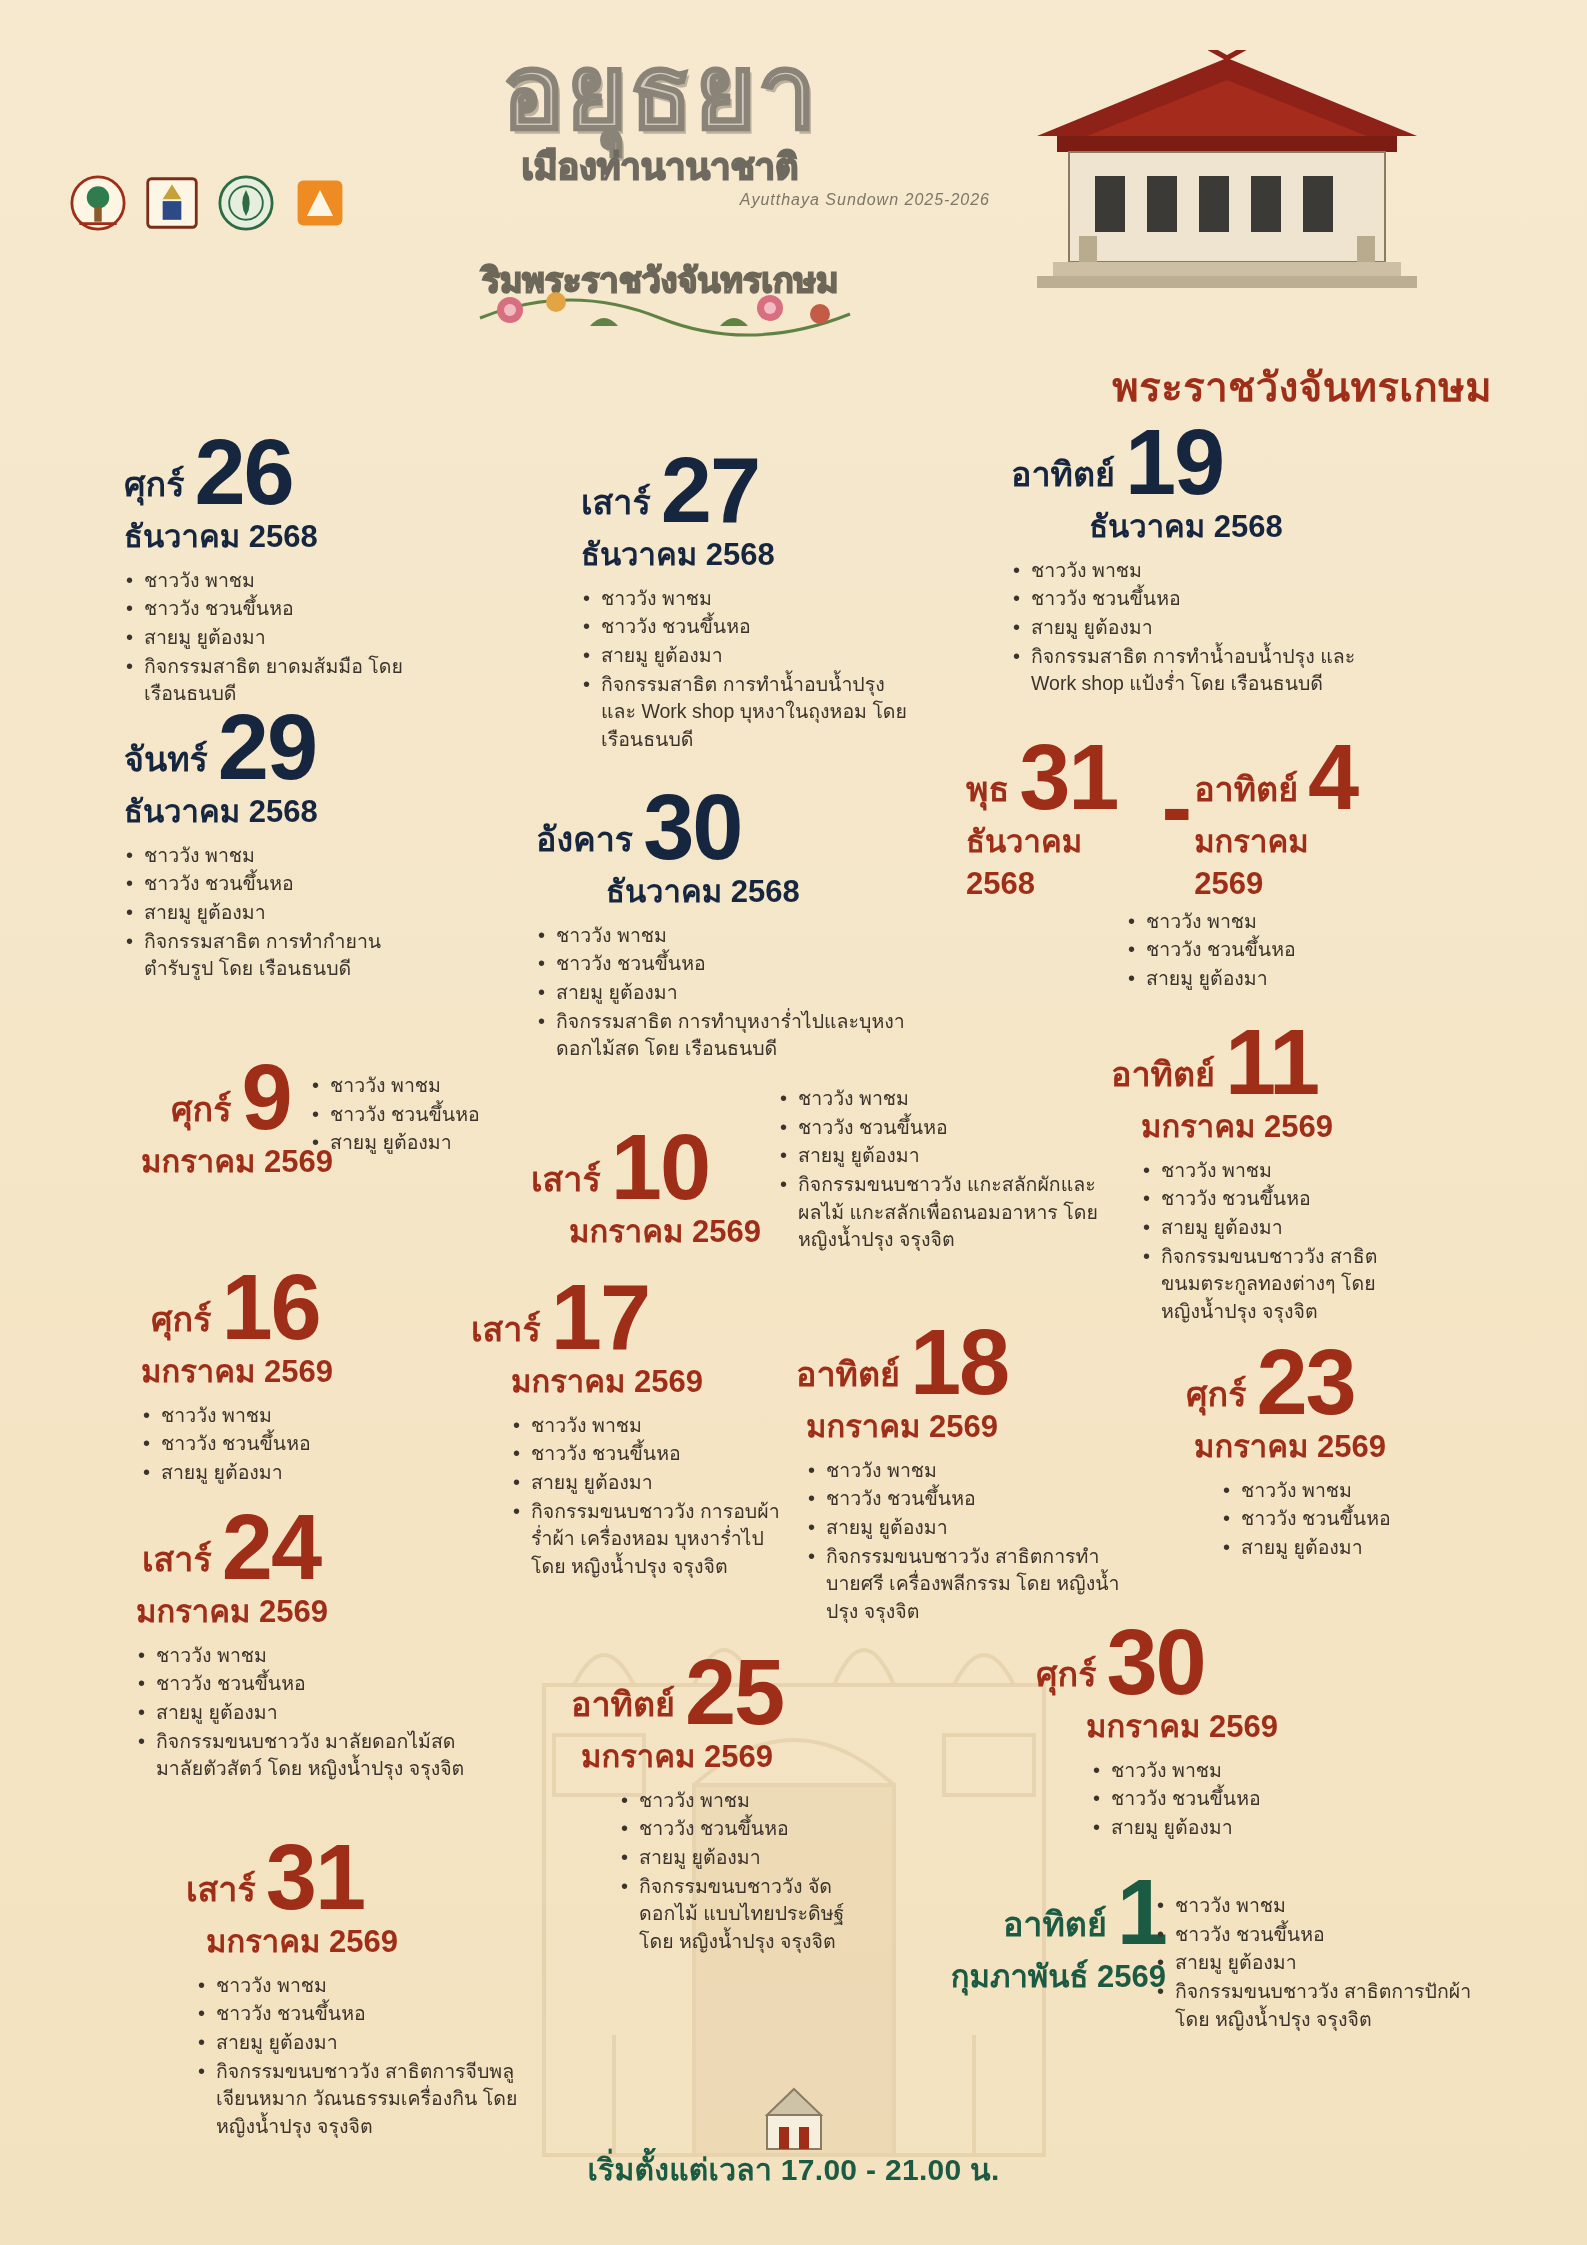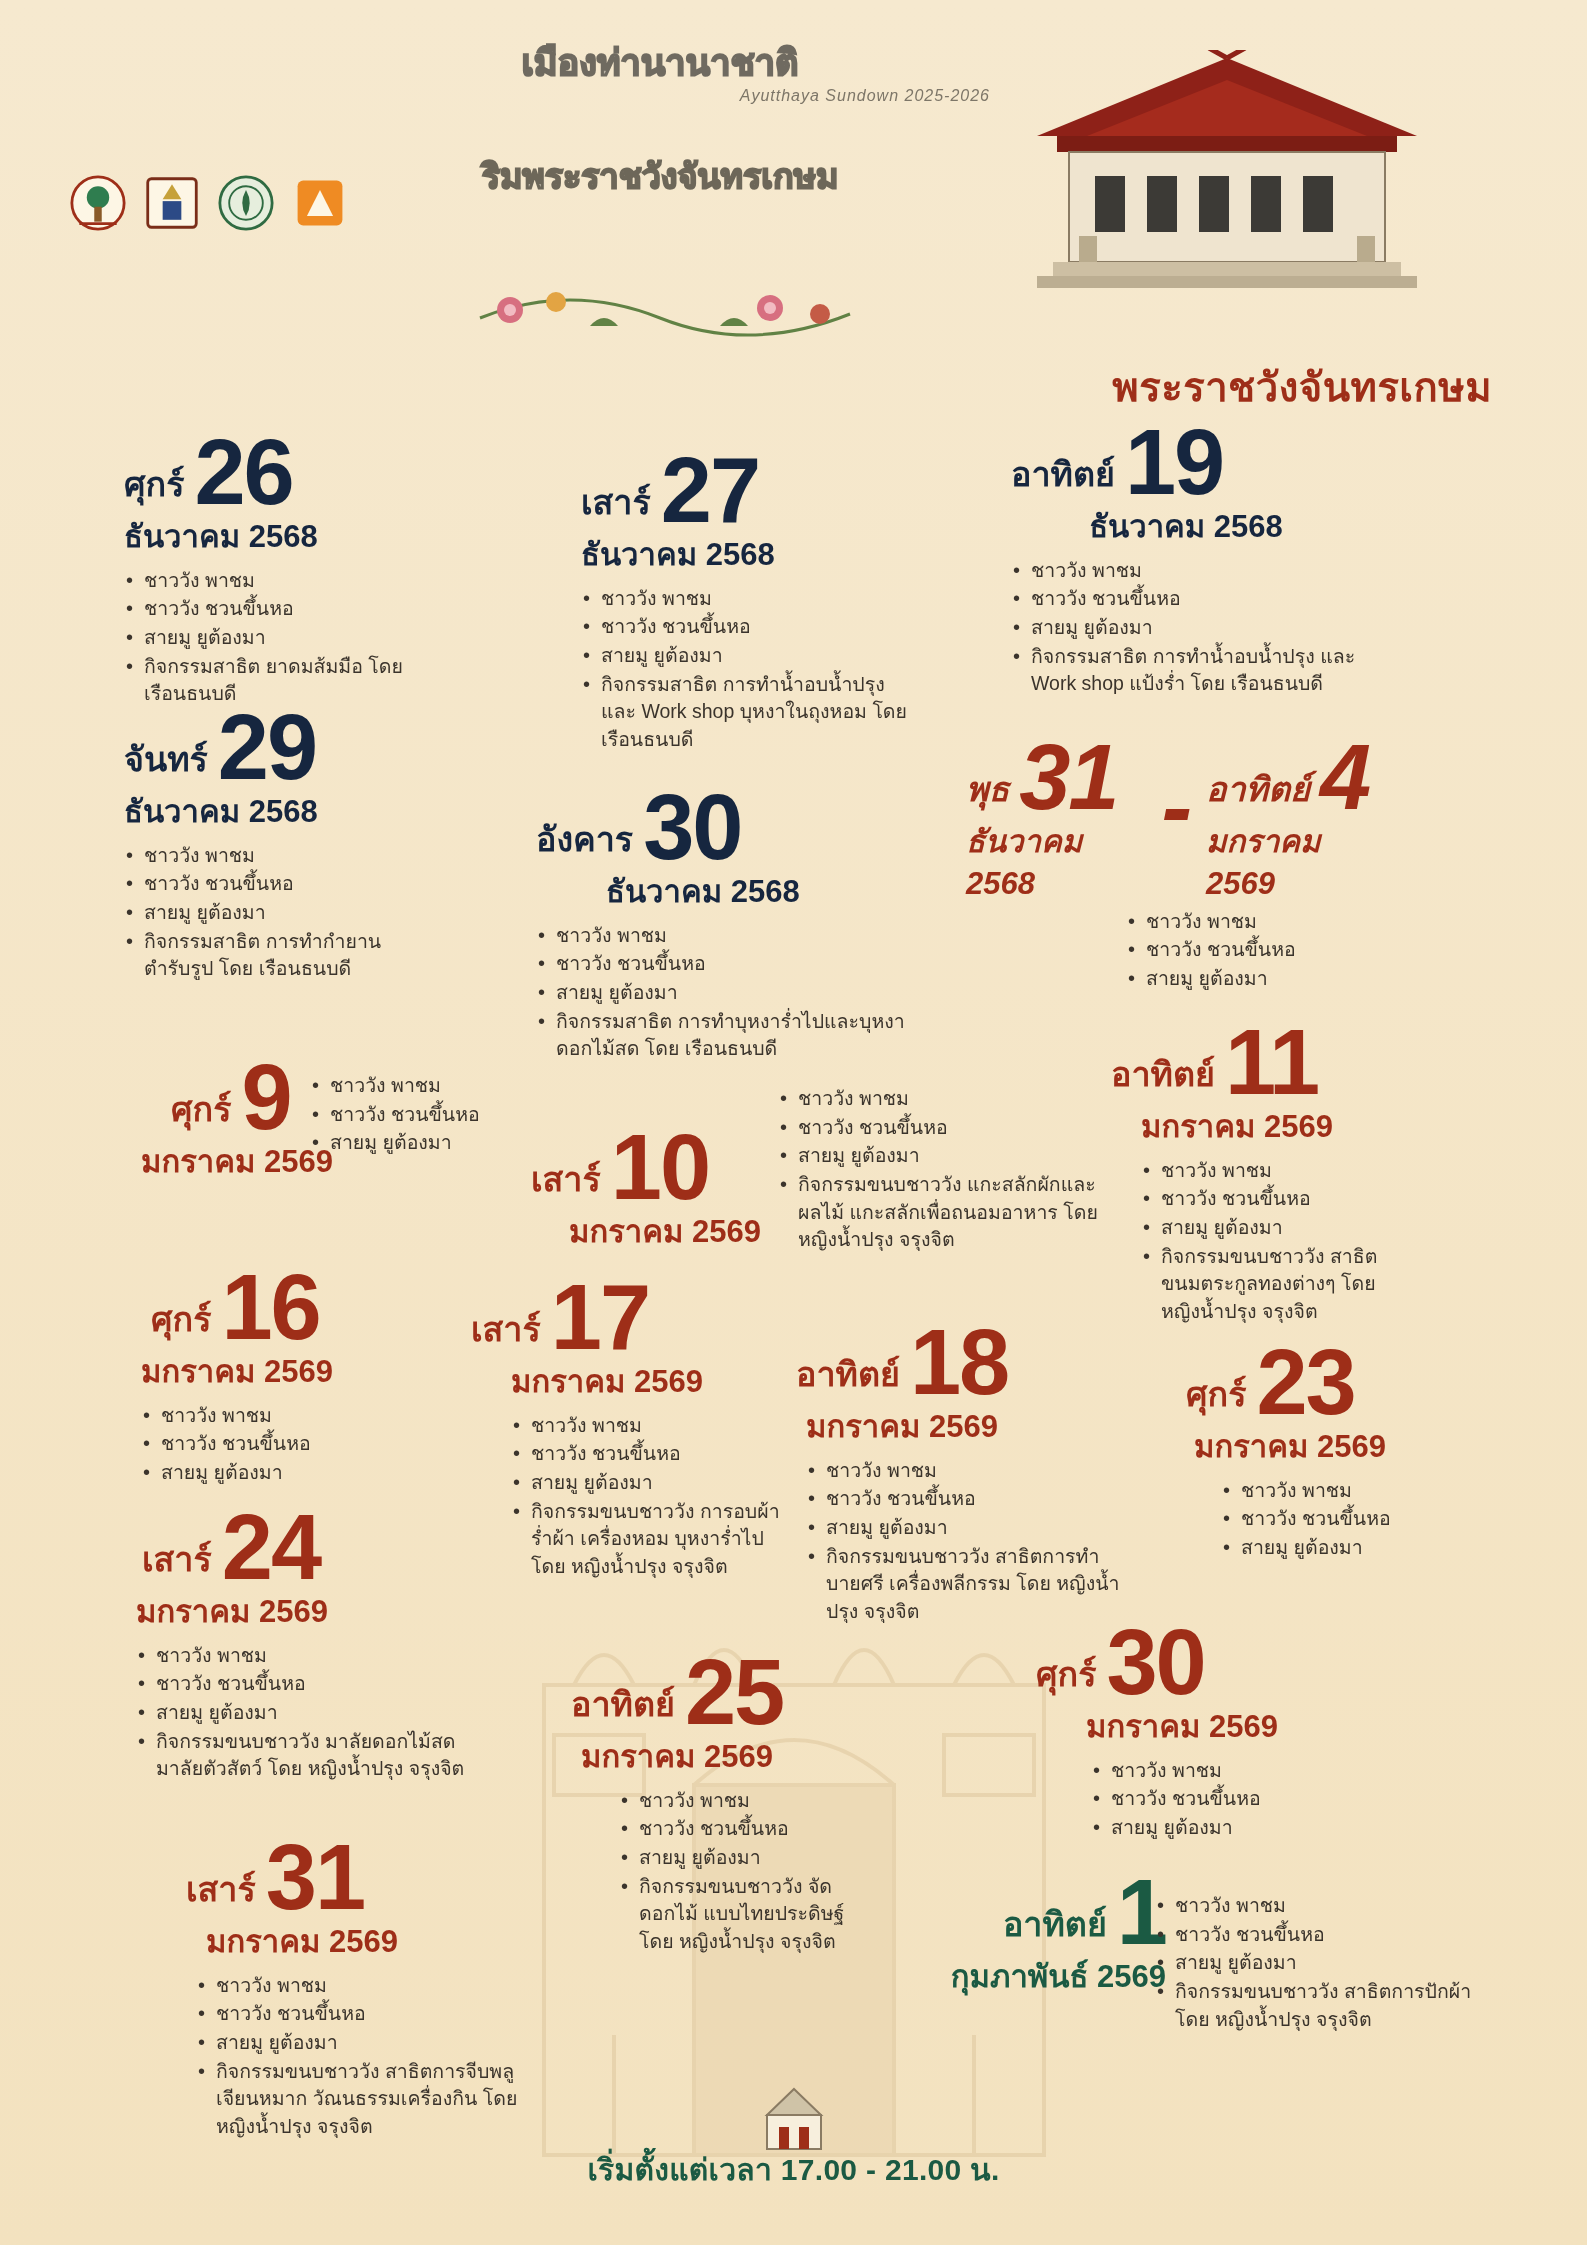--- a/index.html
+++ b/index.html
@@ -151,21 +151,21 @@
     font-size: 20px;
     color: #3b342c;
   }
 
   
   .navy .dow, .navy .num, .navy .month { color: #16263f; }
   .red  .dow, .red  .num, .red  .month { color: #9e2e18; }
   .green .dow, .green .num, .green .month { color: #1b5a43; }
 
   
-  .range { display: flex; align-items: flex-end; gap: 12px; font-style: italic; }
+  .range { display: flex; align-items: flex-end; gap: 0px; }
   .range .dash {
     font-size: 92px;
     font-weight: bold;
     color: #9e2e18;
     padding: 0 2px;
   }
   .range .sub { display: flex; flex-direction: column; }
 
   .footer-time {
     position: absolute;
@@ -230,20 +230,21 @@
       <circle cx="30" cy="30" r="18" fill="none" stroke="#2f6b42" stroke-width="2"></circle>
       <path d="M30 16 q8 14 0 28 q-8 -14 0 -28" fill="#2f6b42"></path>
     </svg>
     <svg class="logo" viewBox="0 0 60 60">
       <rect x="6" y="6" width="48" height="48" rx="6" fill="#ef8b23"></rect>
       <path d="M30 16 l14 28 H16z" fill="#fdf6e5"></path>
     </svg>
   </div>
 
   <div class="title-art">
+    <div class="title-main">อยุธยา</div>
     <div class="title-sub">เมืองท่านานาชาติ</div>
     <div class="title-roman">Ayutthaya Sundown 2025-2026</div>
     <div class="title-third">ริมพระราชวังจันทรเกษม</div>
   </div>
 
   <svg class="floral" viewBox="0 0 400 80">
     <path d="M10 50 q90 -36 180 0 q90 36 190 -4" stroke="#5a7d3e" stroke-width="3" fill="none"></path>
     <circle cx="40" cy="42" r="13" fill="#d6697c"></circle>
       <circle cx="40" cy="42" r="6" fill="#f2b9c2"></circle>
     <circle cx="86" cy="34" r="10" fill="#e2a13c"></circle>

